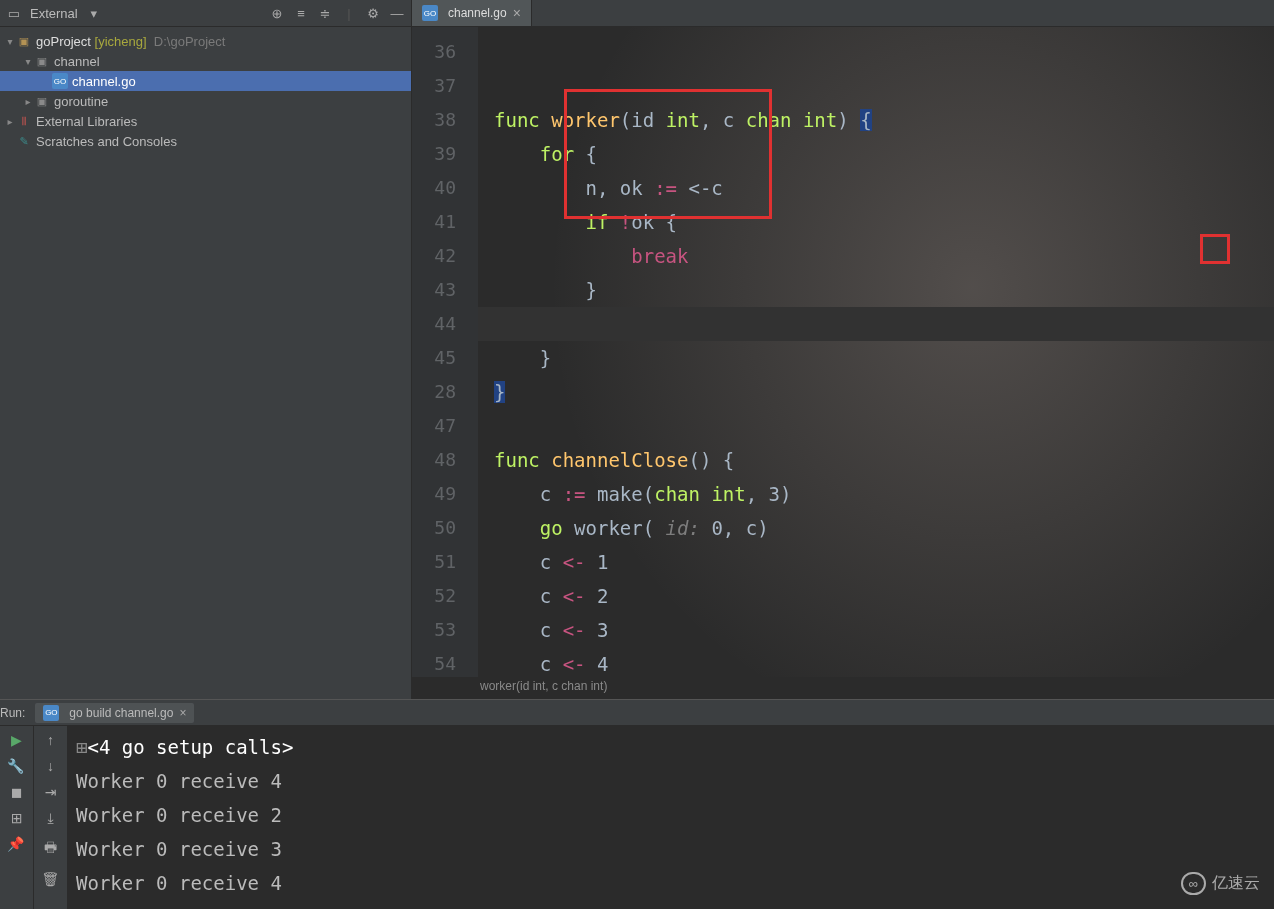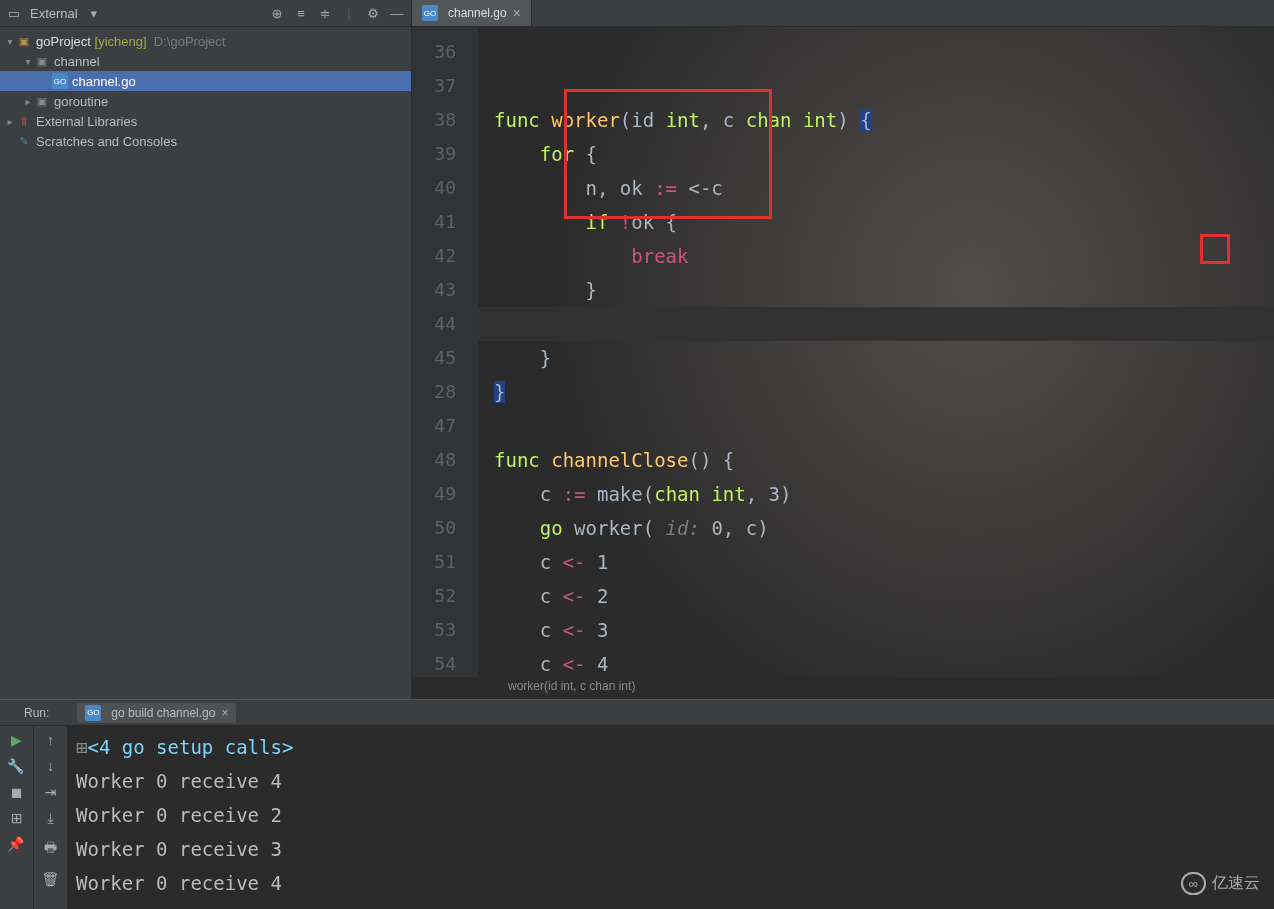--- a/index.html
+++ b/index.html
@@ -39,32 +39,32 @@
   .code{flex:1;font-family:Menlo,Consolas,monospace;font-size:19px;line-height:34px;padding:8px 0 8px 16px;white-space:pre;color:#a9b7c6;position:relative;z-index:1;overflow:hidden}
   .kw{color:#bef264}
   .fn{color:#ffc66d}
   .ty{color:#6fafbd}
   .st{color:#6a8759}
   .idh{color:#7d7d7d;font-style:italic}
   .pnk{color:#c75480}
   .cur{background:#214283;color:#a9b7c6}
   .hlrow{position:absolute;left:0;right:0;height:34px;background:#323232;z-index:0}
   .redbox{border:3px solid #e03131;position:absolute;z-index:3;pointer-events:none}
-  .crumb{height:22px;font-size:12px;color:#8a8a8a;padding:2px 0 0 96px;background:#2b2b2b;z-index:2;position:relative}
+  .crumb{height:22px;font-size:12px;color:#8a8a8a;padding:2px 0 0 68px;background:#2b2b2b;z-index:2;position:relative}
   
   .run{height:210px;display:flex;flex-direction:column;background:#2b2b2b;border-top:1px solid #555}
-  .run-head{height:26px;display:flex;align-items:center;gap:28px;background:#3c3f41;padding:0 24px;border-bottom:1px solid #2b2b2b;font-size:12px}
+  .run-head{height:26px;display:flex;align-items:center;gap:10px;background:#3c3f41;padding:0 0;border-bottom:1px solid #2b2b2b;font-size:12px}
   .run-head .tab2{display:flex;align-items:center;gap:6px;background:#4e5254;padding:2px 8px;border-radius:2px}
   .run-body{flex:1;display:flex}
   .run-gut{width:34px;background:#3c3f41;display:flex;flex-direction:column;align-items:center;padding-top:6px;gap:10px;border-right:1px solid #2b2b2b}
   .run-gut2{width:34px;background:#3c3f41;display:flex;flex-direction:column;align-items:center;padding-top:6px;gap:10px;border-right:1px solid #2b2b2b}
   .rg{color:#aaa;font-size:14px}
   .rg.play{color:#59a869}
   .out{flex:1;font-family:Menlo,Consolas,monospace;font-size:19px;line-height:34px;color:#bbb;padding:4px 8px;white-space:pre}
-  .out .gray{color:#7dd3fc}
+  .out .gray{color:#ffffff}
   .wm{position:absolute;right:14px;bottom:14px;color:#fff;opacity:.6;font-size:16px;display:flex;align-items:center;gap:6px;z-index:5}
   .wm .bub{border:2px solid #fff;border-radius:14px;padding:2px 6px;font-size:13px}
 </style>
 </head>
 <body>
 
 <div class="root">
   <div class="top">
 
     <div class="sidebar">

